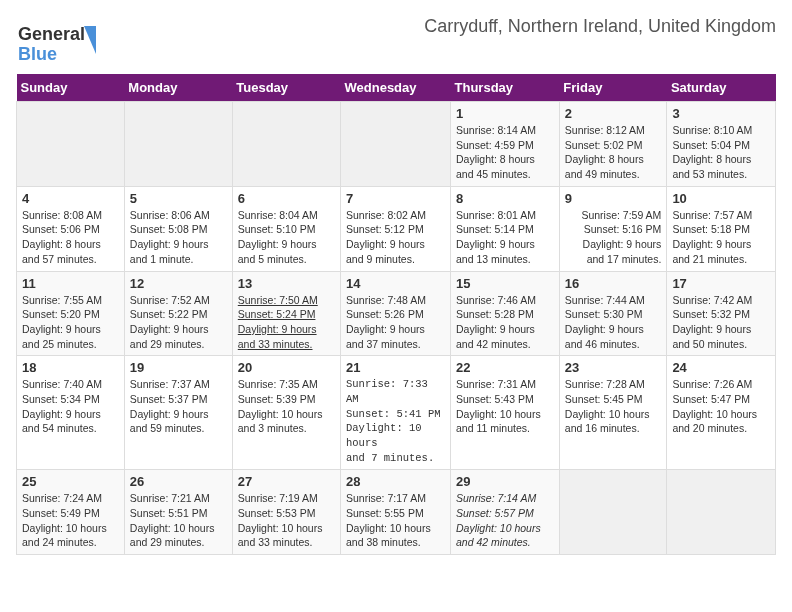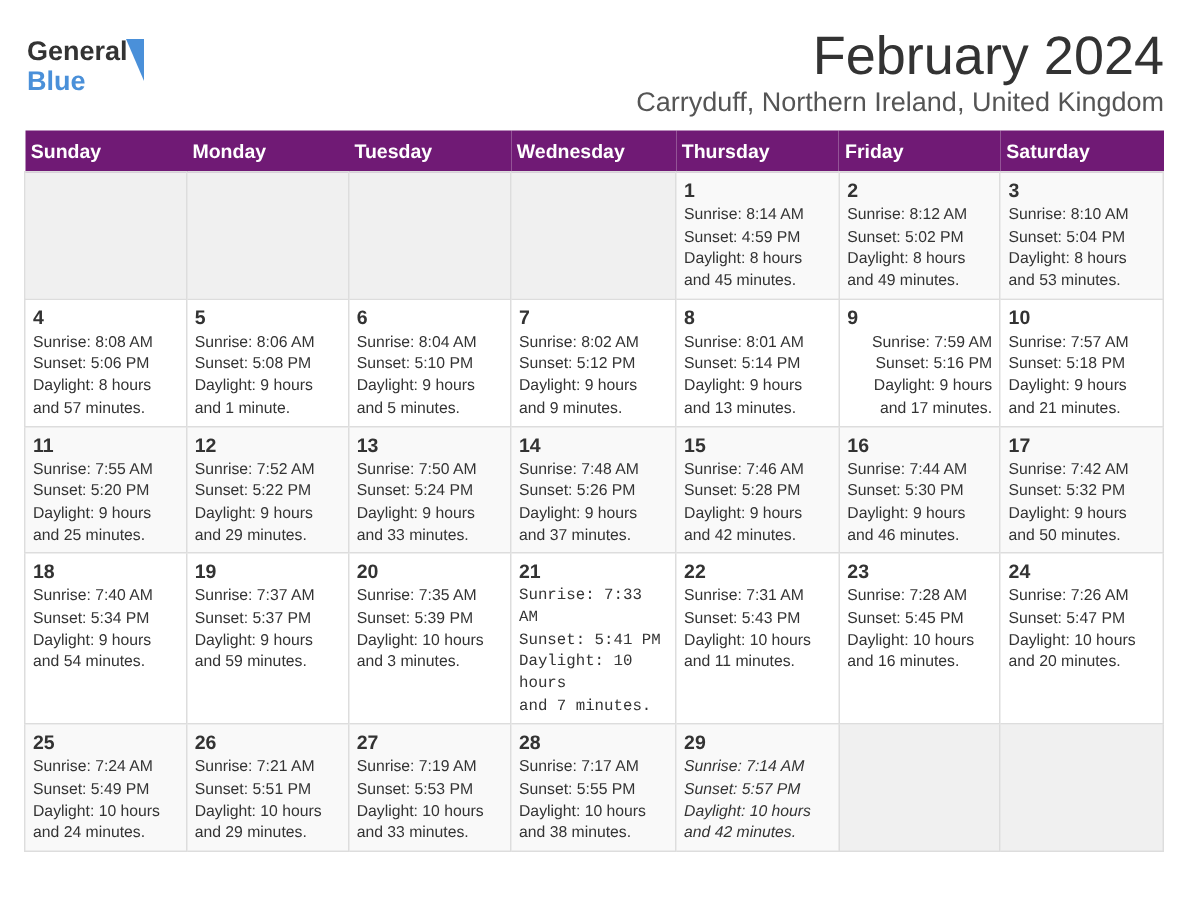--- a/index.html
+++ b/index.html
@@ -86,21 +86,20 @@
 
 <div class="header-area">
   <div class="logo-wrapper">
     <svg class="logo-svg" viewBox="0 0 90 50" xmlns="http://www.w3.org/2000/svg">
       <text x="2" y="24" font-family="Arial" font-size="18" font-weight="bold" fill="#333">General</text>
       <text x="2" y="44" font-family="Arial" font-size="18" font-weight="bold" fill="#4a90d9">Blue</text>
       <polygon points="68,10 80,10 80,38" fill="#4a90d9"></polygon>
     </svg>
   </div>
   <div class="title-area">
-    <div class="main-title">February 2024</div>
     <div class="subtitle">Carryduff, Northern Ireland, United Kingdom</div>
   </div>
 </div>
 
 <table>
   <thead>
     <tr>
       <th>Sunday</th>
       <th>Monday</th>
       <th>Tuesday</th>
@@ -199,21 +198,21 @@
         </td>
         <td>
           <span class="day-num">12</span>
           <div class="day-info" style="white-space: pre-line;">Sunrise: 7:52 AM
 Sunset: 5:22 PM
 Daylight: 9 hours
 and 29 minutes.</div>
         </td>
         <td>
           <span class="day-num">13</span>
-          <div class="day-info" style="white-space: pre-line;">Sunrise: 7:50 AM
+          <div class="day-info" style="white-space: pre-line; text-decoration: underline;">Sunrise: 7:50 AM
 Sunset: 5:24 PM
 Daylight: 9 hours
 and 33 minutes.</div>
         </td>
         <td>
           <span class="day-num">14</span>
           <div class="day-info" style="white-space: pre-line;">Sunrise: 7:48 AM
 Sunset: 5:26 PM
 Daylight: 9 hours
 and 37 minutes.</div>

